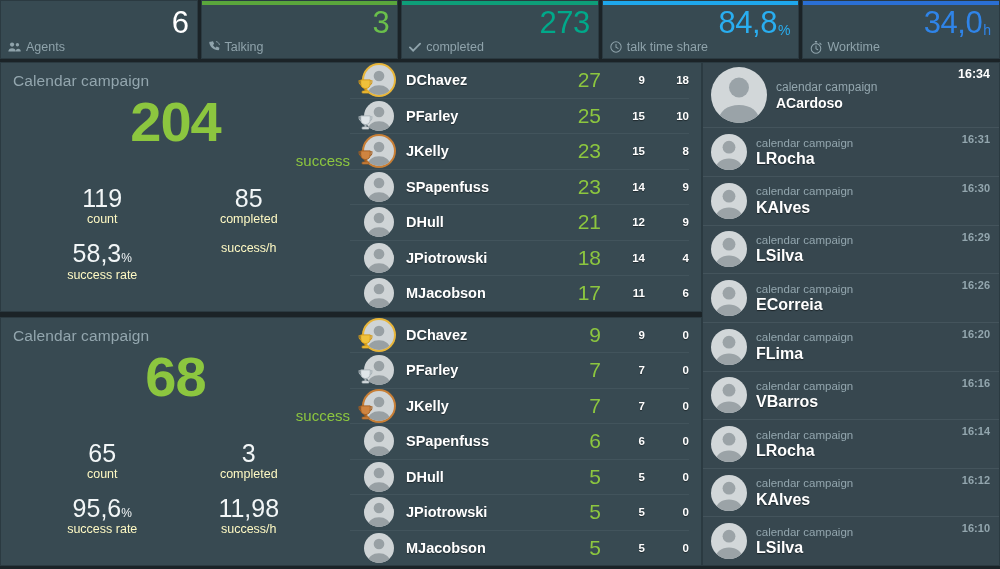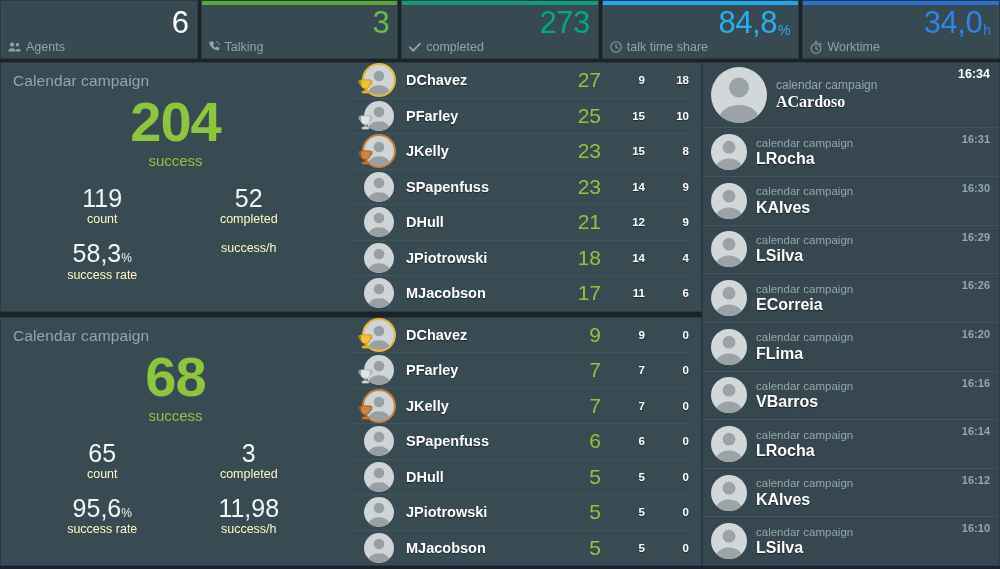--- a/index.html
+++ b/index.html
@@ -40,21 +40,21 @@
 
   
   .campaign {
     flex: 1 1 0; display: flex; background: #384a52;
     border: 1px solid #2b3a41; min-height: 0; overflow: hidden;
   }
   .camp-stats { width: 349px; position: relative; flex: 0 0 349px; padding: 9px 0 0 0; }
   .camp-title { color: #93a6ae; font-size: 15.5px; padding-left: 12px; letter-spacing: .1px; }
   .camp-hero { text-align: center; margin-top: 4px; }
   .camp-hero-num { color: #8cc63f; font-size: 56px; font-weight: 700; line-height: 1; letter-spacing: -1px; }
-  .camp-hero-label { color: #8cc63f; font-size: 15px; margin-top: 2px; }
+  .camp-hero-label { color: #8cc63f; font-size: 15px; margin-top: 2px; text-align: right; }
   .camp-grid {
     display: grid; grid-template-columns: 1fr 1fr; row-gap: 14px;
     margin-top: 16px; padding: 0 28px;
   }
   .stat { text-align: center; }
   .stat-num { color: #f2f6f7; font-size: 25px; font-weight: 400; line-height: 1.05; }
   .stat-num .suffix { font-size: 12px; }
   .stat-label { color: #fef9c3; font-size: 12.5px; margin-top: 1px; }
 
   
@@ -99,21 +99,21 @@
     flex: 0 0 36px; overflow: hidden;
   }
   .feed-item.first .feed-ava { width: 56px; height: 56px; flex: 0 0 56px; }
   .feed-text { flex: 1 1 auto; min-width: 0; }
   .feed-camp { color: #93a6ae; font-size: 11.5px; line-height: 1.25; }
   .feed-item.first .feed-camp { font-size: 12px; }
   .feed-name {
     color: #ffffff; font-weight: 700; font-size: 16px; line-height: 1.15;
     text-shadow: 0 1px 1px rgba(0,0,0,.5);
   }
-  .feed-item.first .feed-name { font-size: 16px; font-family: Liberation Serif, serif; }
+  .feed-item.first .feed-name { font-size: 14px; }
   .feed-time {
     position: absolute; right: 9px; top: 5px; color: #93a6ae;
     font-size: 11px; font-weight: 700;
   }
   .feed-item.first .feed-time { color: #ffffff; font-size: 12.5px; top: 4px; }
 </style>
 </head>
 <body>
 
 <div class="app">
@@ -213,21 +213,21 @@
         <div class="camp-hero-num">204</div>
         <div class="camp-hero-label">success</div>
       </div>
       <div class="camp-grid">
 
           <div class="stat">
             <div class="stat-num"><span>119</span></div>
             <div class="stat-label">count</div>
           </div>
           <div class="stat">
-            <div class="stat-num"><span>52</span></div>
+            <div class="stat-num"><span>85</span></div>
             <div class="stat-label">completed</div>
           </div>
           <div class="stat">
             <div class="stat-num"><span>58,3</span><span class="suffix">%</span></div>
             <div class="stat-label">success rate</div>
           </div>
           <div class="stat">
             <div class="stat-label">success/h</div>
           </div>
       </div>

